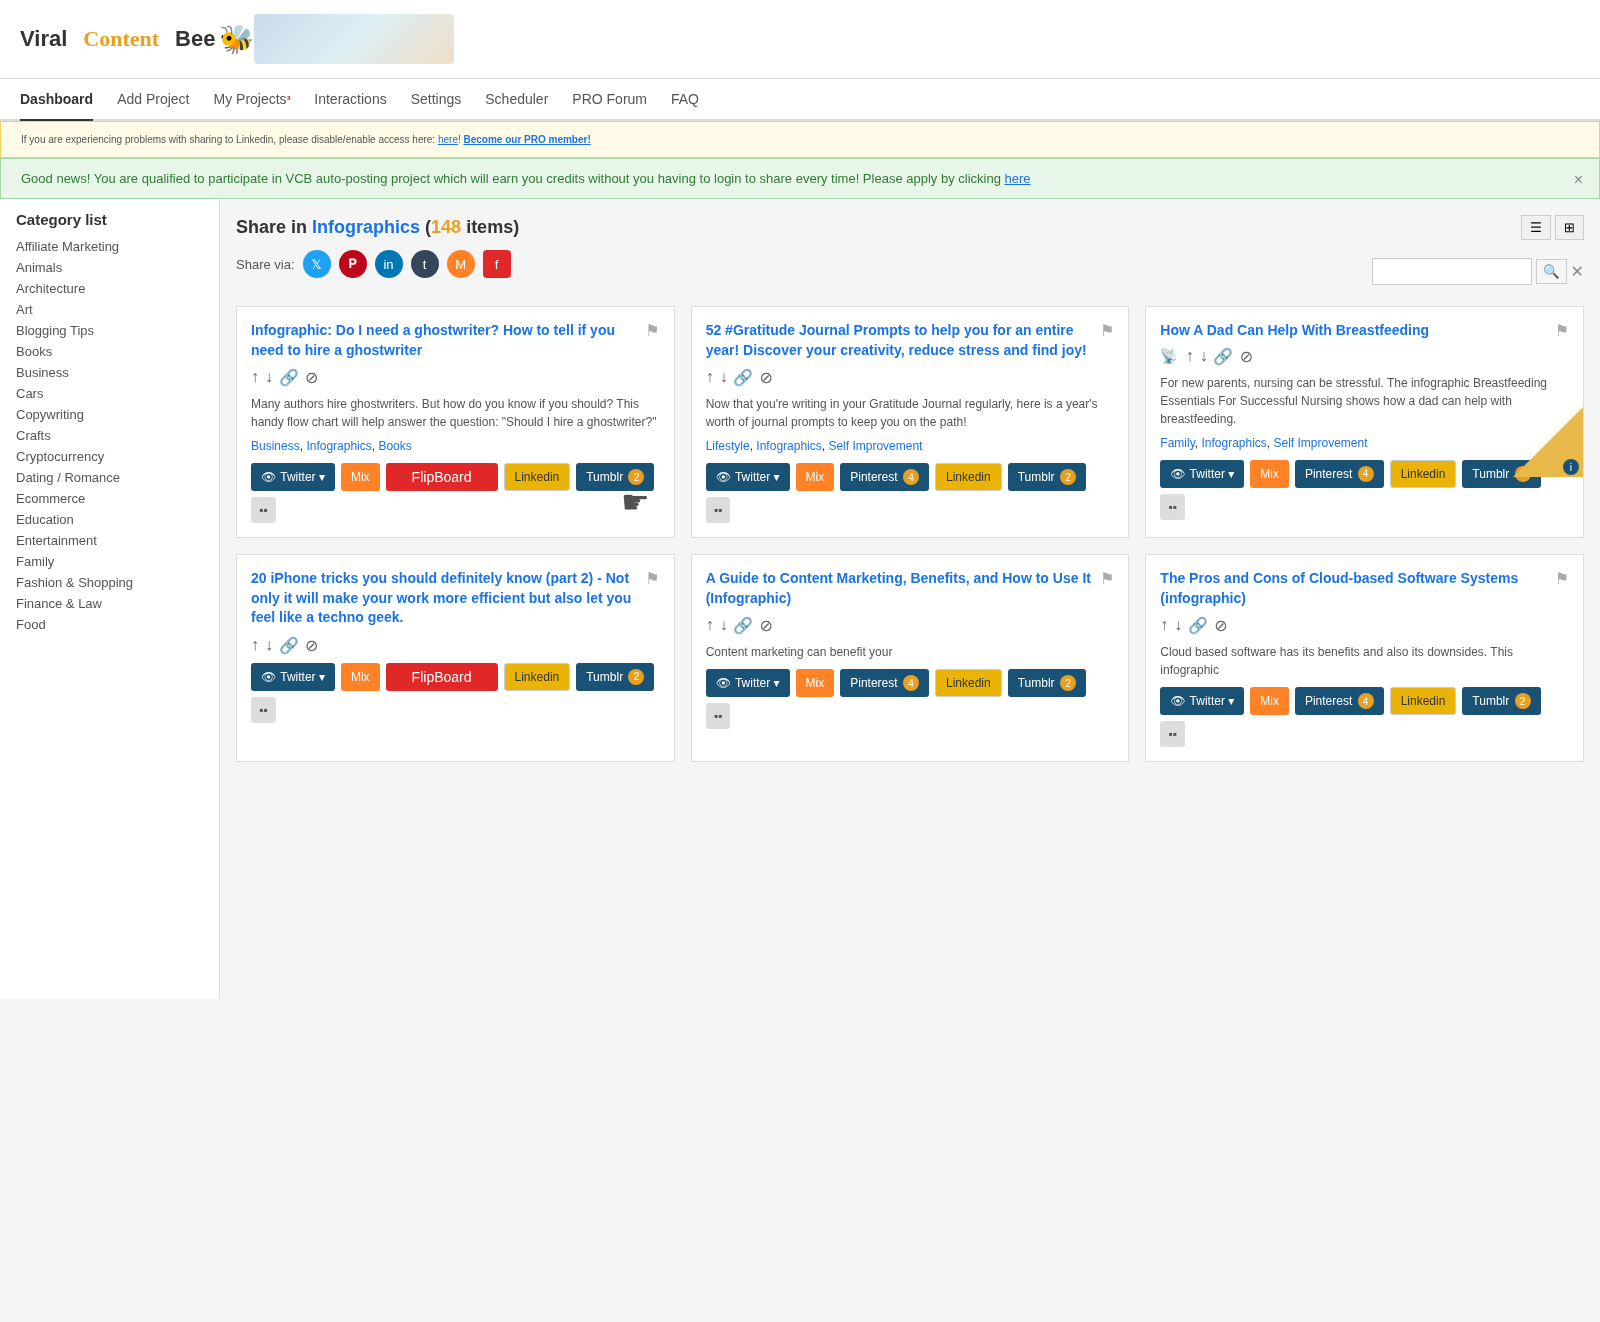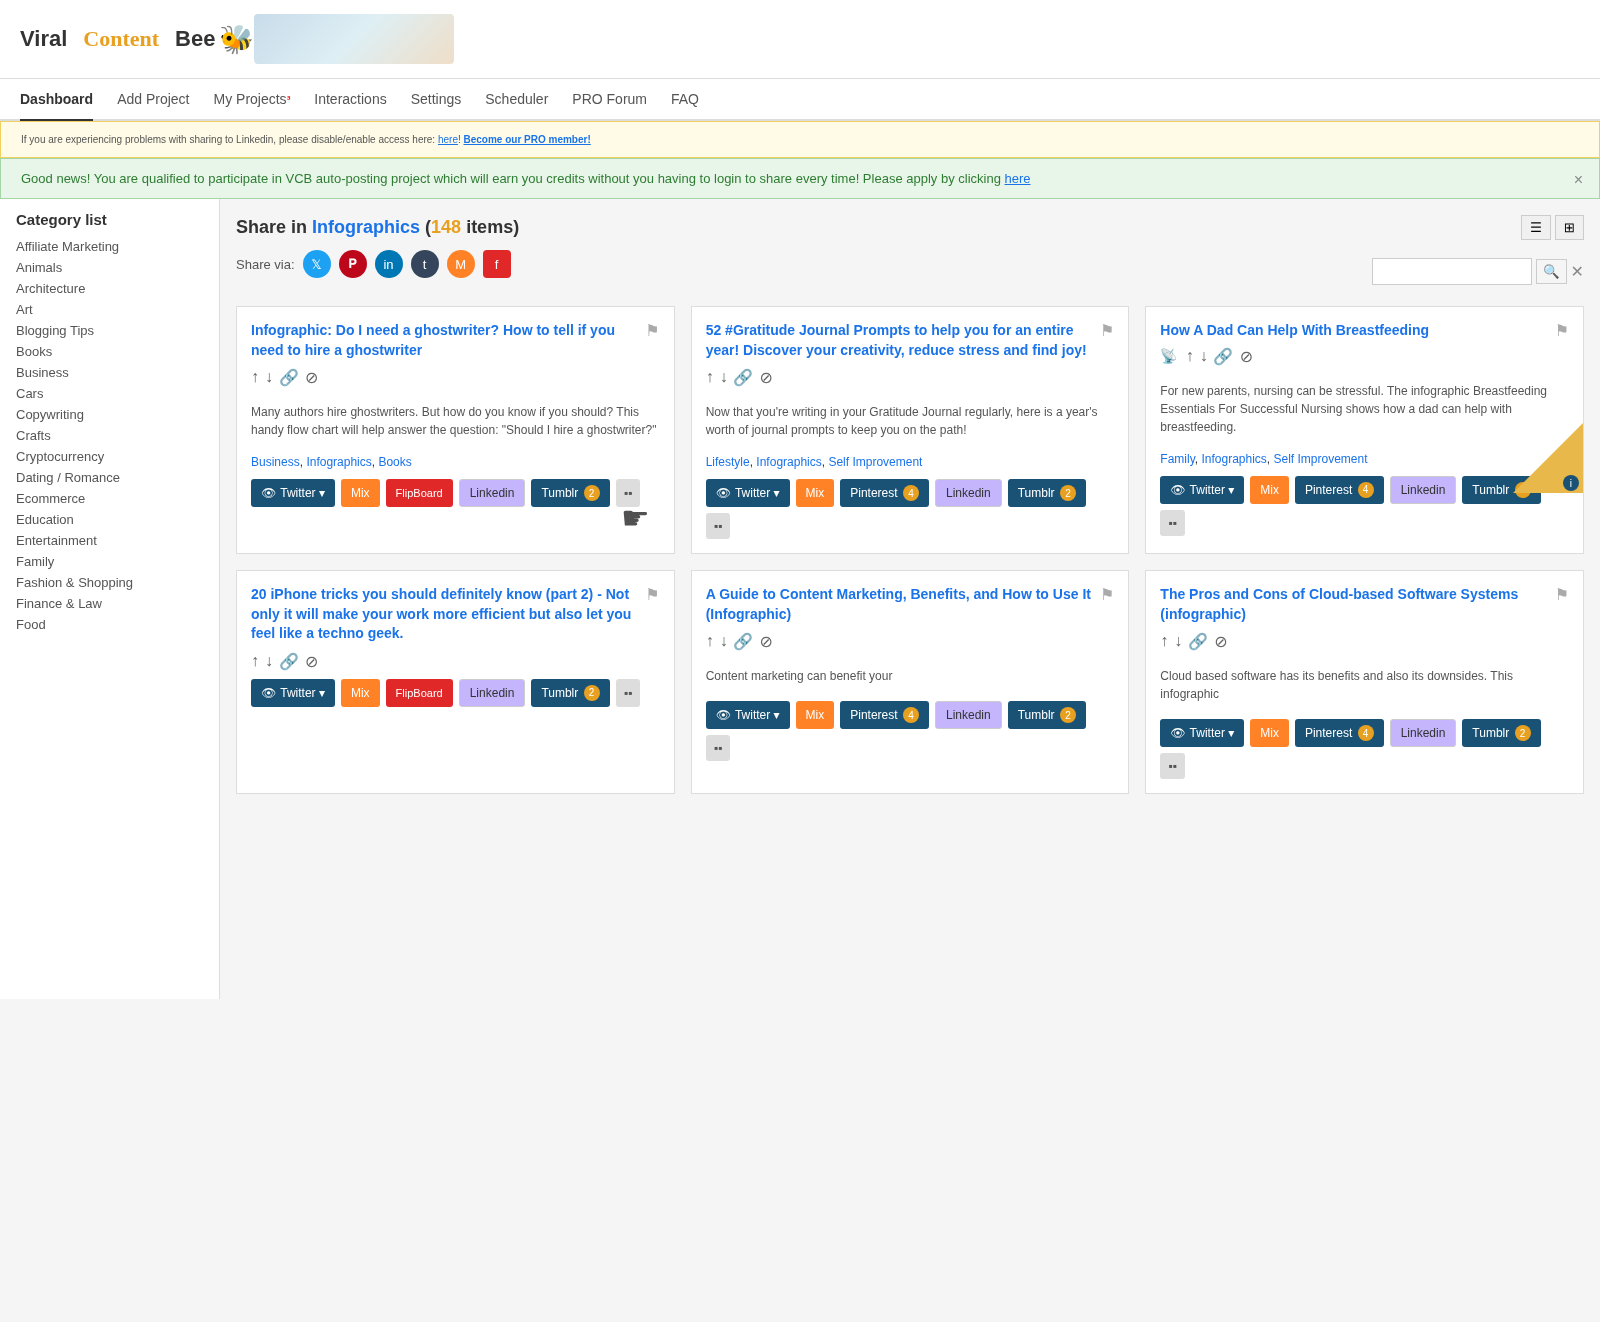--- a/index.html
+++ b/index.html
@@ -60,28 +60,28 @@
 
     
     .cards-grid { display: grid; grid-template-columns: repeat(3, 1fr); gap: 16px; }
     .card { background: white; border: 1px solid #ddd; padding: 14px; position: relative; }
     .card-header { display: flex; justify-content: space-between; align-items: flex-start; }
     .card h3 { font-size: 14px; }
     .card h3 a { color: #1a73e8; text-decoration: none; line-height: 1.4; }
     .card-flag { color: #aaa; font-size: 16px; cursor: pointer; }
     .card-actions { display: flex; gap: 6px; margin: 8px 0; font-size: 16px; color: #666; }
     .card-actions span { cursor: pointer; }
-    .card-desc { font-size: 12px; color: #555; line-height: 1.5; margin: 16px 0; }
+    .card-desc { font-size: 12px; color: #555; line-height: 1.5; margin: 8px 0; }
     .card-tags { font-size: 12px; margin: 6px 0 10px; }
     .card-tags a { color: #1a73e8; text-decoration: none; }
     .card-buttons { display: flex; flex-wrap: wrap; gap: 6px; }
     .btn-twitter { background: #1a5276; color: white; border: none; padding: 6px 10px; cursor: pointer; font-size: 12px; display: flex; align-items: center; gap: 4px; border-radius: 3px; }
     .btn-mix { background: #ff8226; color: white; border: none; padding: 6px 10px; cursor: pointer; font-size: 12px; border-radius: 3px; }
-    .btn-flipboard { background: #e12828; color: white; border: none; padding: 6px 10px; cursor: pointer; font-size: 11px; border-radius: 3px; }
-    .btn-linkedin { background: #c4b5fd; color: #333; border: 1px solid #ccc; padding: 6px 10px; cursor: pointer; font-size: 12px; border-radius: 3px; }
+    .btn-flipboard { background: #e12828; color: white; border: none; padding: 6px 26px; cursor: pointer; font-size: 14px; border-radius: 3px; }
+    .btn-linkedin { background: #eab308; color: #333; border: 1px solid #ccc; padding: 6px 10px; cursor: pointer; font-size: 12px; border-radius: 3px; }
     .btn-tumblr { background: #1a5276; color: white; border: none; padding: 6px 10px; cursor: pointer; font-size: 12px; border-radius: 3px; }
     .btn-pinterest { background: #1a5276; color: white; border: none; padding: 6px 10px; cursor: pointer; font-size: 12px; border-radius: 3px; }
     .btn-more { background: #ddd; color: #555; border: none; padding: 6px 8px; cursor: pointer; font-size: 12px; border-radius: 3px; }
     .badge-count { background: #e8a020; color: white; border-radius: 50%; width: 16px; height: 16px; font-size: 10px; display: inline-flex; align-items: center; justify-content: center; margin-left: 2px; }
     .rss-icon { color: #e8a020; font-size: 14px; }
   </style>
 </head>
 <body>
 
 <div class="header">

